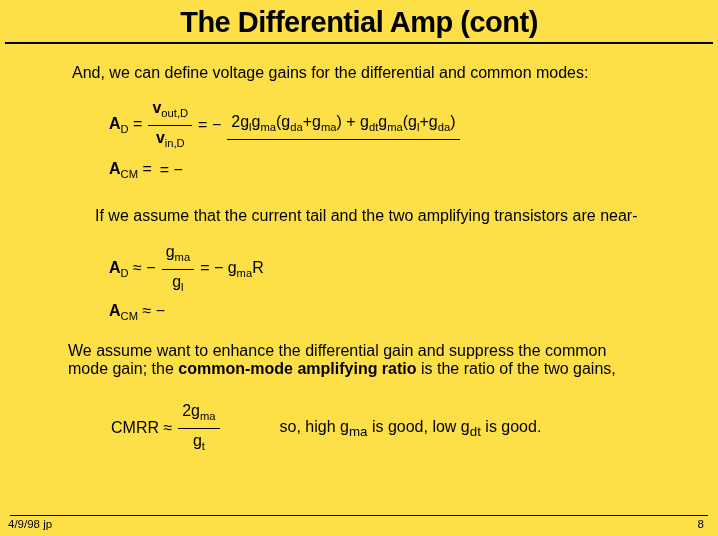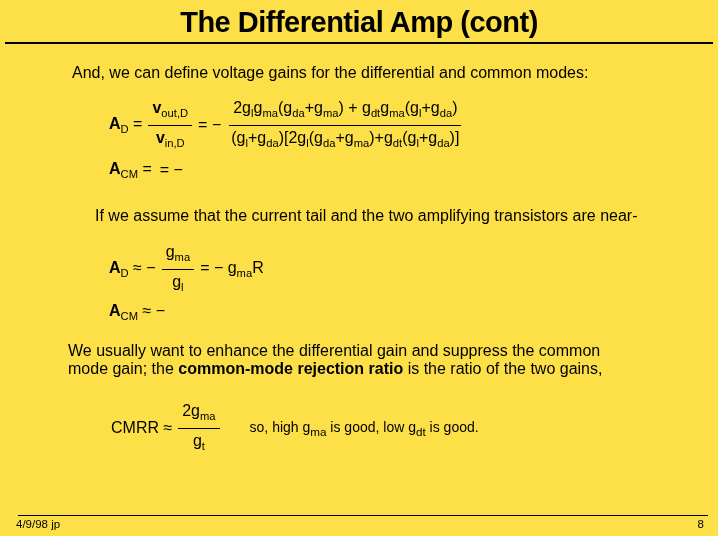--- a/index.html
+++ b/index.html
@@ -50,23 +50,23 @@
     margin:0 2px;
   }
   .frac .num { border-bottom:1.5px solid #000; padding:1px 4px 2px 4px; line-height:19px; }
   .frac .den { padding:2px 4px 0 4px; line-height:19px; }
   .eq1 { margin-top:15px; }
   .eq2 { margin-top:7px; }
   .eq3 { margin-top:16px; }
   .eq4 { margin-top:5px; }
   .eq5row { display:flex; align-items:center; margin-top:22px; }
   .eq5 { margin-left:107px; }
-  .cmrr-note { font-size:14px; margin-left:28px; white-space:nowrap; }
+  .cmrr-note { font-size:16px; margin-left:58px; white-space:nowrap; }
   .footer {
-    position:absolute; left:8px; right:0; bottom:0;margin-top:28px;
+    position:absolute; left:0; right:0; bottom:0;margin-top:28px;
   }
   .footer-rule { margin:0 10px; border-top:1px solid #000; height:0; }
   .footer-row {
     display:flex; justify-content:space-between;
     padding:2px 14px 6px 8px;
     font-size:11.5px;
   }
 </style>
 </head>
 <body>
@@ -80,21 +80,20 @@
 
   <div class="eq eq1">
     <span class="eqpart"><b>A</b><sub>D</sub> =</span>
     <span class="frac">
       <span class="num"><b>v</b><sub>out,D</sub></span>
       <span class="den"><b>v</b><sub>in,D</sub></span>
     </span>
     <span class="eqpart">= −</span>
     <span class="frac">
       <span class="num">2g<sub>l</sub>g<sub>ma</sub>(g<sub>da</sub>+g<sub>ma</sub>) + g<sub>dt</sub>g<sub>ma</sub>(g<sub>l</sub>+g<sub>da</sub>)</span>
-      <span class="den">(g<sub>l</sub>+g<sub>da</sub>)[2g<sub>l</sub>(g<sub>da</sub>+g<sub>ma</sub>)+g<sub>dt</sub>(g<sub>l</sub>+g<sub>da</sub>)]</span>
     </span>
   </div>
 
   <div class="eq eq2">
     <span class="eqpart"><b>A</b><sub>CM</sub> =</span>
     <span class="eqpart">= −</span>
   </div>
 
   <p class="para mid">
     <span>If we assume that the current tail and the two amplifying transistors are near-</span><br>
@@ -107,22 +106,22 @@
       <span class="den">g<sub>l</sub></span>
     </span>
     <span class="eqpart">= − g<sub>ma</sub>R</span>
   </div>
 
   <div class="eq eq4">
     <span class="eqpart"><b>A</b><sub>CM</sub> ≈ −</span>
   </div>
 
   <p class="para last">
-    <span>We usually want to enhance the differential gain and suppress the common</span><br>
-    <span>mode gain; the <b>common-mode rejection ratio</b> is the ratio of the two gains,</span>
+    <span>We assume want to enhance the differential gain and suppress the common</span><br>
+    <span>mode gain; the <b>common-mode amplifying ratio</b> is the ratio of the two gains,</span>
   </p>
 
   <div class="eq5row">
     <div class="eq eq5">
       <span class="eqpart">CMRR ≈</span>
       <span class="frac">
         <span class="num">2g<sub>ma</sub></span>
         <span class="den">g<sub>t</sub></span>
       </span>
     </div>

